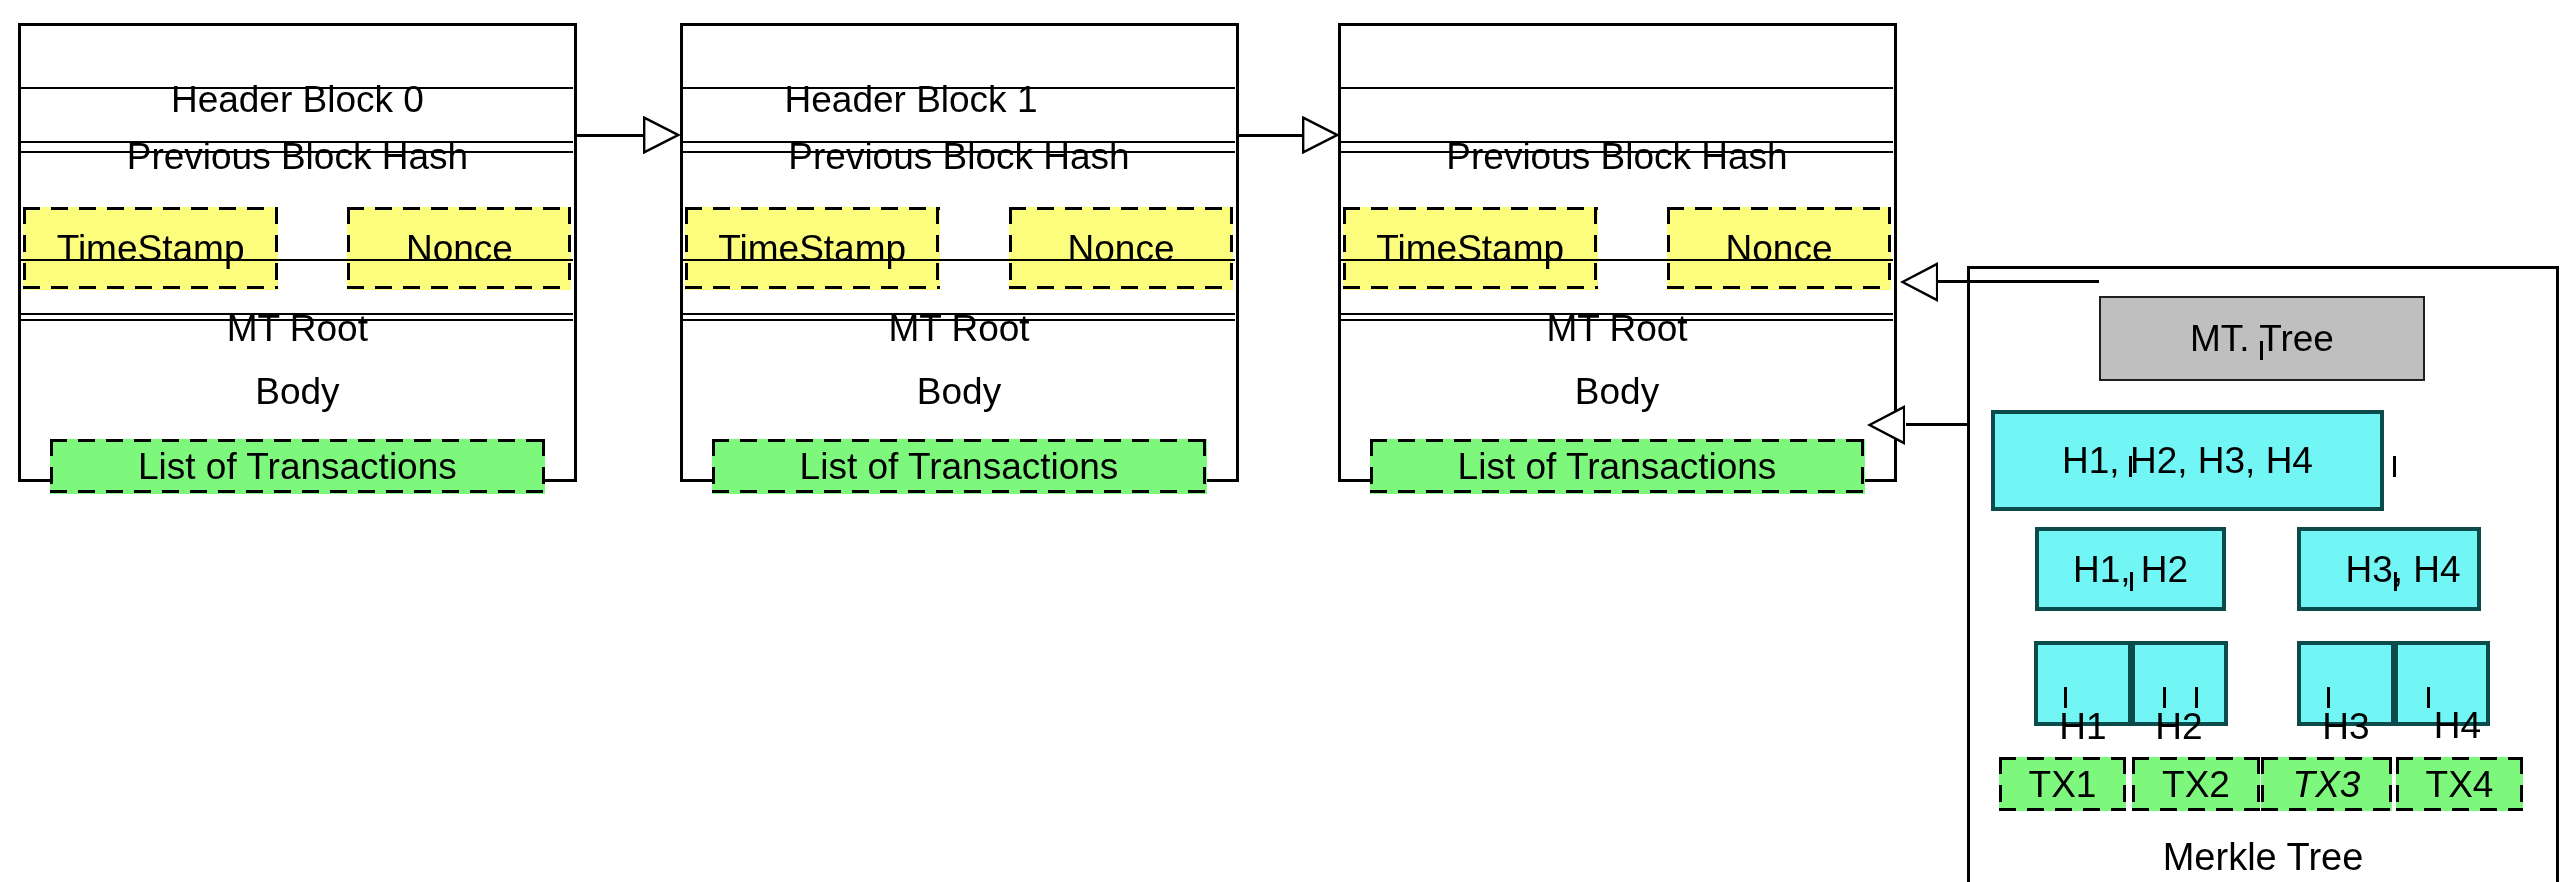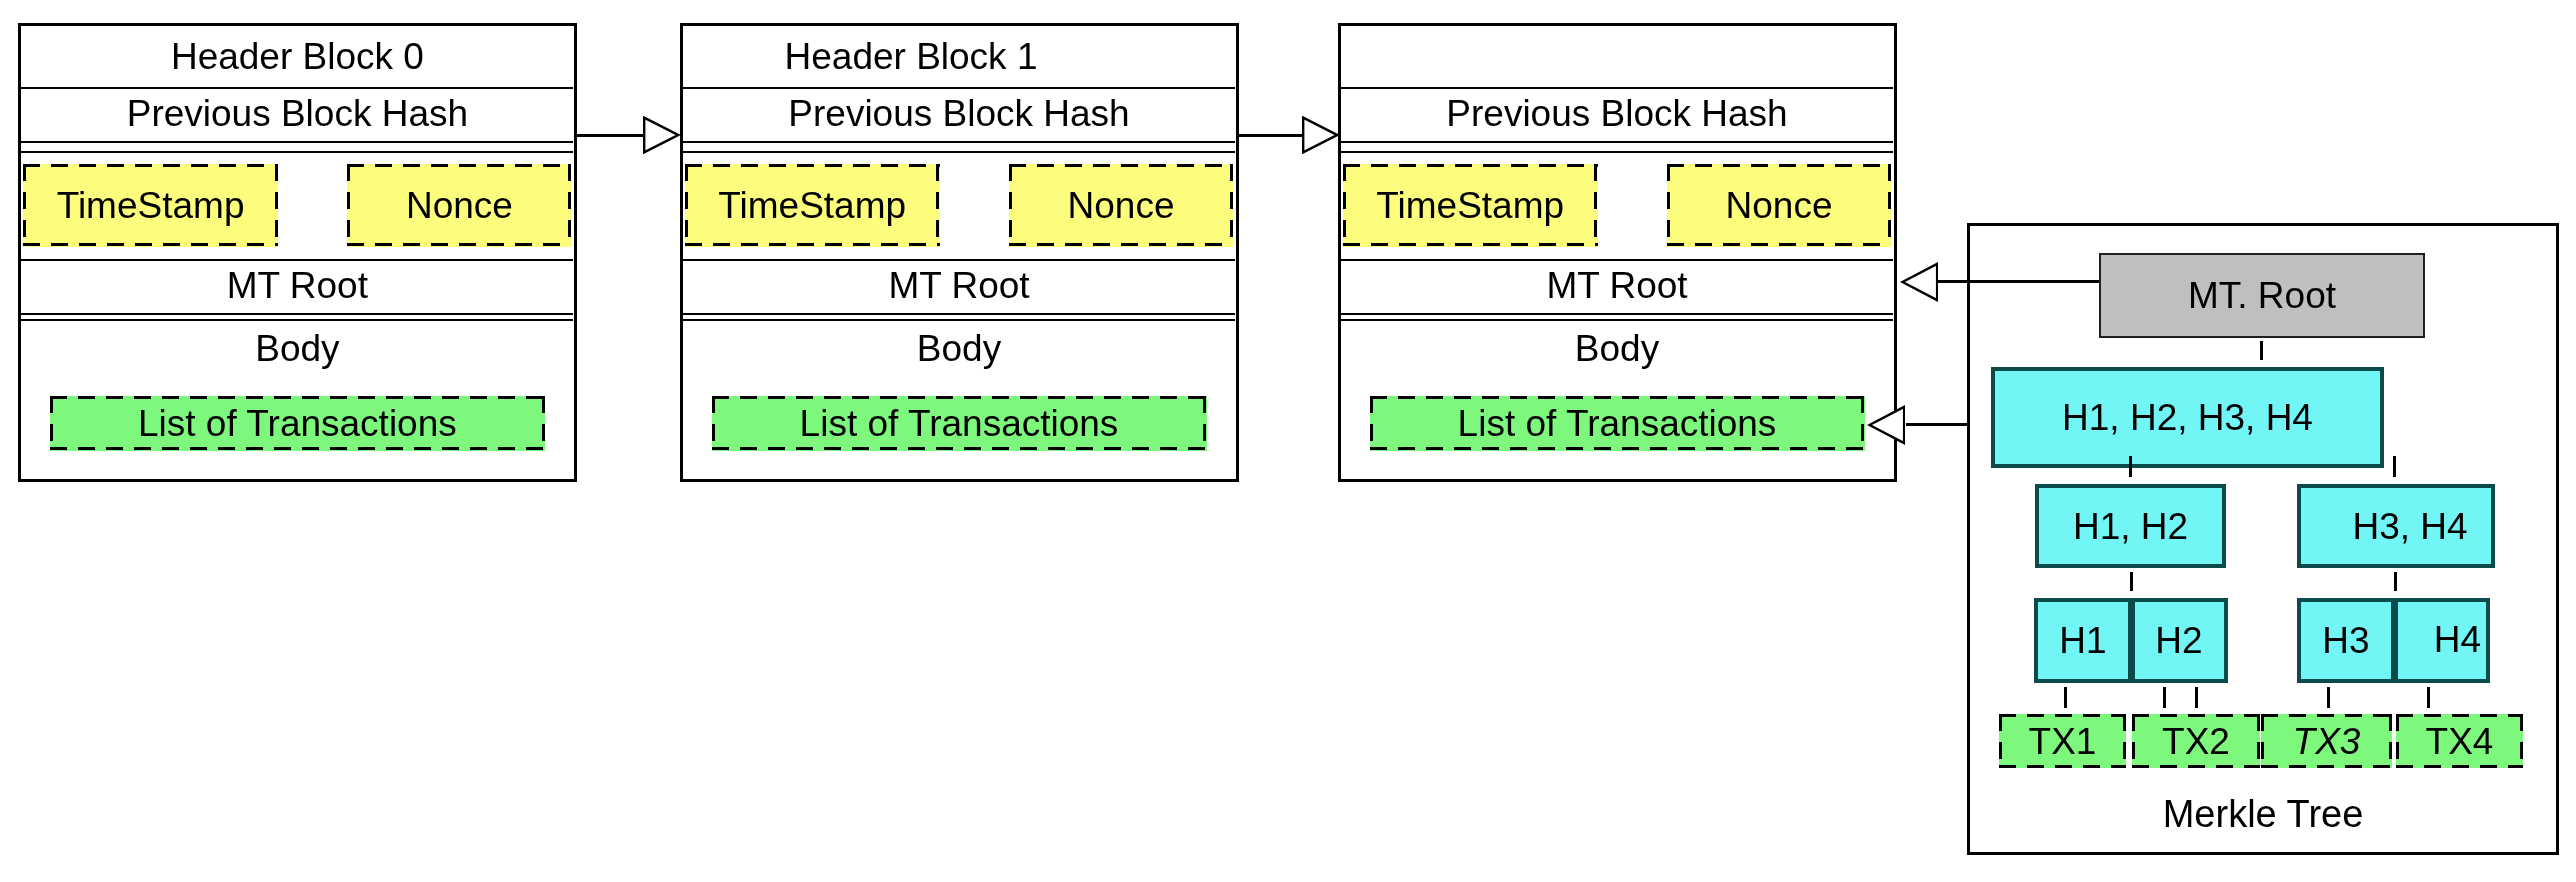--- a/index.html
+++ b/index.html
@@ -1,21 +1,21 @@
 <!DOCTYPE html>
 <html style="font-size:13.4px"><head>
 <meta charset="utf-8">
 <style>
   html,body{margin:0;padding:0;}
   body{
     width:2576px;height:883px;position:relative;background:#ffffff;
     font-family:"Liberation Sans", sans-serif;color:#000;
     overflow:hidden;
   }
-  .abs{position:absolute;box-sizing:border-box;}
+  .abs{position:absolute;box-sizing:border-box;margin-top:43px;}
   .center{display:flex;align-items:center;justify-content:center;text-align:center;}
   .lbl{font-size:37px;line-height:1;white-space:nowrap;}
 
   
   .block{position:absolute;top:22.6px;width:559px;height:459px;
          border:3.3px solid #000;background:#fff;box-sizing:border-box;}
   .hline{position:absolute;left:0;width:552px;height:2.5px;background:#000;}
 
   
   .dashed{
@@ -96,26 +96,26 @@
   <polygon points="1,2 42,23 1,44" fill="#ffffff" stroke="#000000" stroke-width="3"></polygon>
 </svg>
 
 <div class="hl" style="left:1239px;top:134px;width:65px;"></div>
 <svg class="arrowhead" style="left:1302px;top:116px;" width="37" height="38" viewBox="0 0 44 46">
   <polygon points="1,2 42,23 1,44" fill="#ffffff" stroke="#000000" stroke-width="3"></polygon>
 </svg>
 
 <div class="abs mcontainer" style="left:1967px;top:223px;width:592px;height:632px;"></div>
 
-<div class="abs center lbl graybox" style="left:2099px;top:253px;width:326px;height:85px;">MT. Root</div>
+<div class="abs center lbl graybox" style="left:2099px;top:253px;width:326px;height:85px;">MT. Tree</div>
 
 <div class="abs center lbl cyanbox" style="left:1991px;top:367px;width:393px;height:101px;">H1, H2, H3, H4</div>
 
 <div class="abs center lbl cyanbox" style="left:2035px;top:484px;width:191px;height:84px;">H1, H2</div>
-<div class="abs center lbl cyanbox" style="left:2297px;top:484px;width:198px;height:84px;padding-left:28px;">H3, H4</div>
+<div class="abs center lbl cyanbox" style="left:2297px;top:484px;width:184px;height:84px;padding-left:28px;">H3, H4</div>
 
 <div class="abs cyanbox" style="left:2034px;top:598px;width:194px;height:85px;">
   <div class="abs center lbl" style="left:0;top:0;width:90px;height:77px;">H1</div>
   <div class="pairdiv" style="left:90px;"></div>
   <div class="abs center lbl" style="left:96px;top:0;width:90px;height:77px;">H2</div>
 </div>
 
 <div class="abs cyanbox" style="left:2297px;top:598px;width:193px;height:85px;">
   <div class="abs center lbl" style="left:0;top:0;width:90px;height:77px;">H3</div>
   <div class="pairdiv" style="left:90px;"></div>

